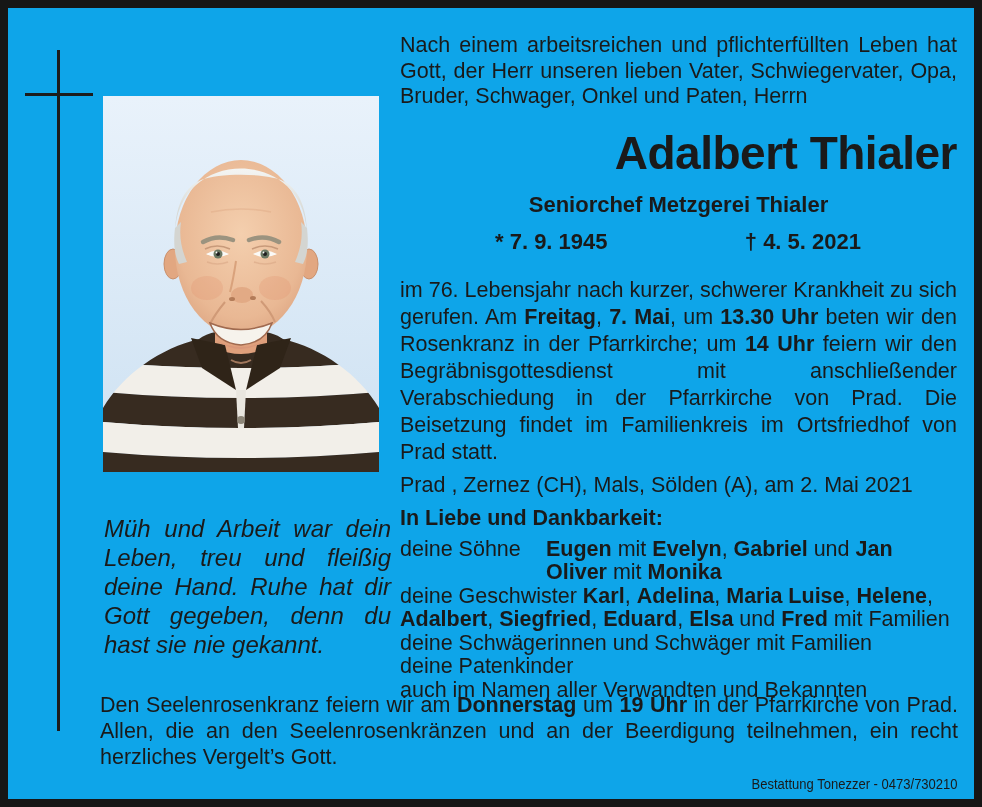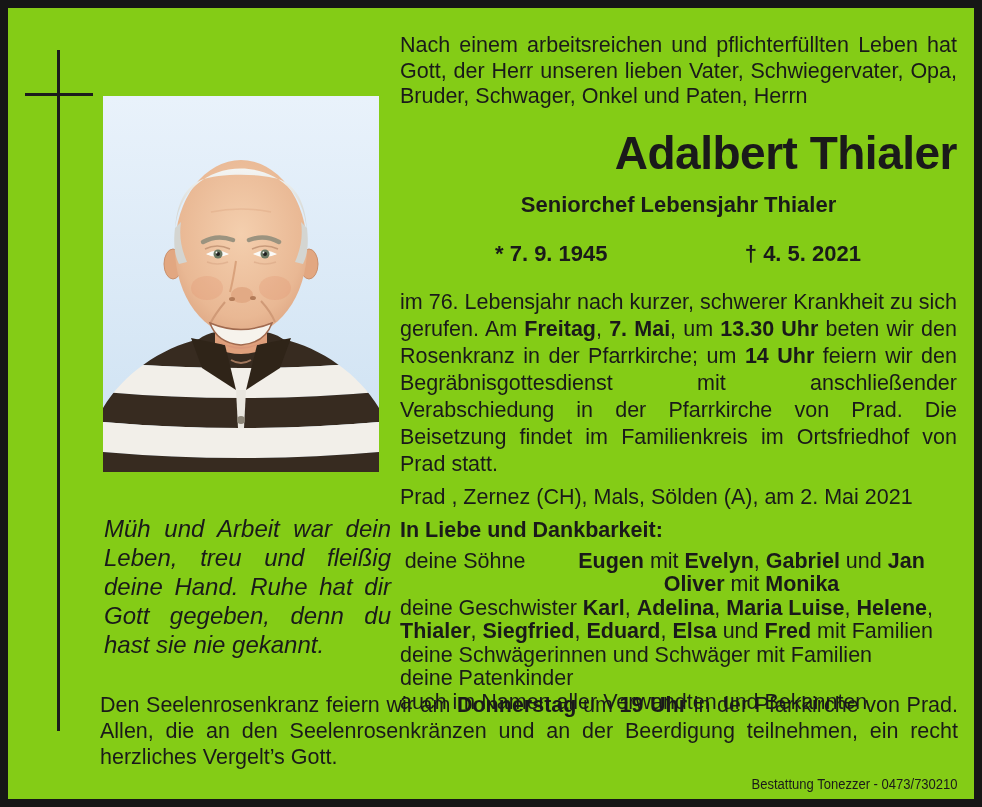--- a/index.html
+++ b/index.html
@@ -1,19 +1,19 @@
 <!DOCTYPE html>
 <html><head>
 <meta charset="utf-8">
 <style>
   html,body{margin:0;padding:0;background:#777;}
   .page{
     position:relative;
     width:982px;height:807px;
-    background:#84cc16;
+    background:#0ea5e9;
     font-family:"Liberation Sans",sans-serif;
     color:#1a1a1a;
     overflow:hidden;
   }
   .frame{
     position:absolute;inset:0;
     border:8px solid #161616;
     pointer-events:none;
     z-index:10;
   }
@@ -21,26 +21,26 @@
   .cross-v{position:absolute;left:57px;top:50px;width:3px;height:681px;background:#1c1c1c;}
   .cross-h{position:absolute;left:25px;top:93px;width:68px;height:3px;background:#1c1c1c;}
   
   .photo{position:absolute;left:103px;top:96px;width:276px;height:376px;}
   .photo svg{display:block;width:100%;height:100%;}
   
   .col{position:absolute;left:400px;top:33px;width:557px;font-size:21.5px;line-height:25.5px;}
   .intro{text-align:justify;}
   .name{margin-top:19px;font-size:46px;line-height:48px;font-weight:bold;text-align:right;letter-spacing:-.5px;}
   .role{margin-top:16px;font-size:22px;line-height:24px;font-weight:bold;text-align:center;}
-  .dates{margin-top:24px;font-size:22px;line-height:26px;font-weight:bold;display:flex;justify-content:space-between;padding:0 96px 0 95px;}
+  .dates{margin-top:12px;font-size:22px;line-height:26px;font-weight:bold;display:flex;justify-content:space-between;padding:0 96px 0 95px;}
   .announce{margin-top:22px;line-height:27px;text-align:justify;}
   .places{margin-top:7px;line-height:24px;}
   .love{margin-top:9px;line-height:24px;font-weight:bold;}
   .family{margin-top:8px;line-height:23.5px;}
-  .sons-row{display:flex;text-align:center;}
+  .sons-row{display:flex;}
   .sons-label{flex:0 0 130px;}
   .sons-names{flex:1;margin-left:16px;}
   b{font-weight:bold;}
   
   .poem{
     position:absolute;left:104px;top:514px;width:287px;
     font-size:24px;line-height:29px;font-style:italic;
   }
   .poem-line{text-align:justify;text-align-last:justify;}
   .poem-line:last-child{text-align-last:left;}
@@ -145,34 +145,34 @@
 
       <path d="M107,227 Q138,240 169,227 Q162,247 138,249 Q114,247 107,227 Z" fill="#f6f3ec" stroke="#a06a4f" stroke-width="1.5"></path>
       <path d="M112,244 Q138,258 164,244 Q150,253 138,253 Q126,253 112,244 Z" fill="#d89579" opacity="0.85"></path>
       <path d="M128,264 Q138,270 148,264" stroke="#d09a77" stroke-width="2" fill="none" opacity="0.7"></path>
     </svg>
   </div>
 
   <div class="col">
     <div class="intro">Nach einem arbeitsreichen und pflichterfüllten Leben hat Gott, der Herr unseren lieben Vater, Schwiegervater, Opa, Bruder, Schwager, Onkel und Paten, Herrn</div>
     <div class="name">Adalbert Thialer</div>
-    <div class="role">Seniorchef Lebensjahr Thialer</div>
+    <div class="role">Seniorchef Metzgerei Thialer</div>
     <div class="dates">
       <span>* 7. 9. 1945</span>
       <span>† 4. 5. 2021</span>
     </div>
     <div class="announce"><span>im 76. Lebensjahr nach kurzer, schwerer Krankheit zu sich gerufen. Am </span><b>Freitag</b><span>, </span><b>7. Mai</b><span>, um </span><b>13.30 Uhr</b><span> beten wir den Rosenkranz in der Pfarrkirche; um </span><b>14 Uhr</b><span> feiern wir den Begräbnisgottesdienst mit anschließender Verabschiedung in der Pfarrkirche von Prad. Die Beisetzung findet im Familienkreis im Ortsfriedhof von Prad statt.</span></div>
     <div class="places">Prad , Zernez (CH), Mals, Sölden (A), am 2. Mai 2021</div>
     <div class="love">In Liebe und Dankbarkeit:</div>
     <div class="family">
       <div class="sons-row">
         <span class="sons-label">deine Söhne</span>
         <span class="sons-names"><b>Eugen</b><span> mit </span><b>Evelyn</b><span>, </span><b>Gabriel</b><span> und </span><b>Jan</b><br><b>Oliver</b><span> mit </span><b>Monika</b></span>
       </div>
-      <div><span>deine Geschwister </span><b>Karl</b><span>, </span><b>Adelina</b><span>, </span><b>Maria Luise</b><span>, </span><b>Helene</b><span>, </span><b>Thialer</b><span>, </span><b>Siegfried</b><span>, </span><b>Eduard</b><span>, </span><b>Elsa</b><span> und </span><b>Fred</b><span> mit Familien</span></div>
+      <div><span>deine Geschwister </span><b>Karl</b><span>, </span><b>Adelina</b><span>, </span><b>Maria Luise</b><span>, </span><b>Helene</b><span>, </span><b>Adalbert</b><span>, </span><b>Siegfried</b><span>, </span><b>Eduard</b><span>, </span><b>Elsa</b><span> und </span><b>Fred</b><span> mit Familien</span></div>
       <div>deine Schwägerinnen und Schwäger mit Familien</div>
       <div>deine Patenkinder</div>
       <div>auch im Namen aller Verwandten und Bekannten</div>
     </div>
   </div>
 
   <div class="poem">
     <div class="poem-line">Müh und Arbeit war dein</div>
     <div class="poem-line">Leben, treu und fleißig</div>
     <div class="poem-line">deine Hand. Ruhe hat dir</div>

